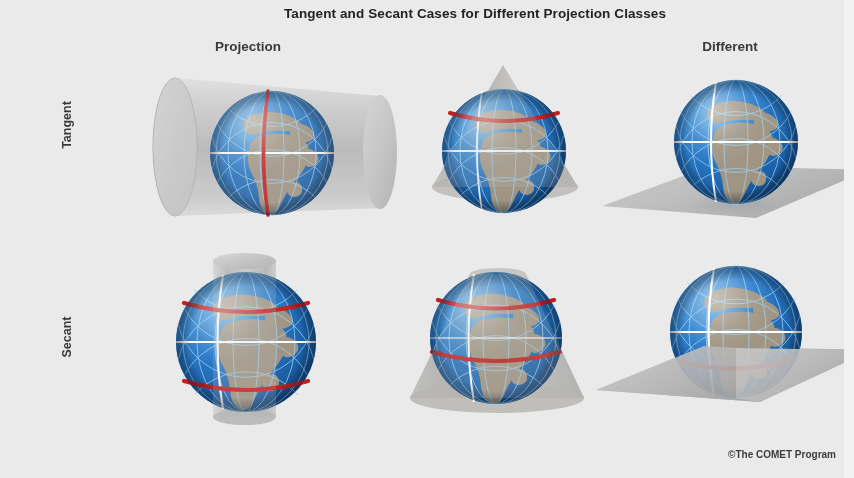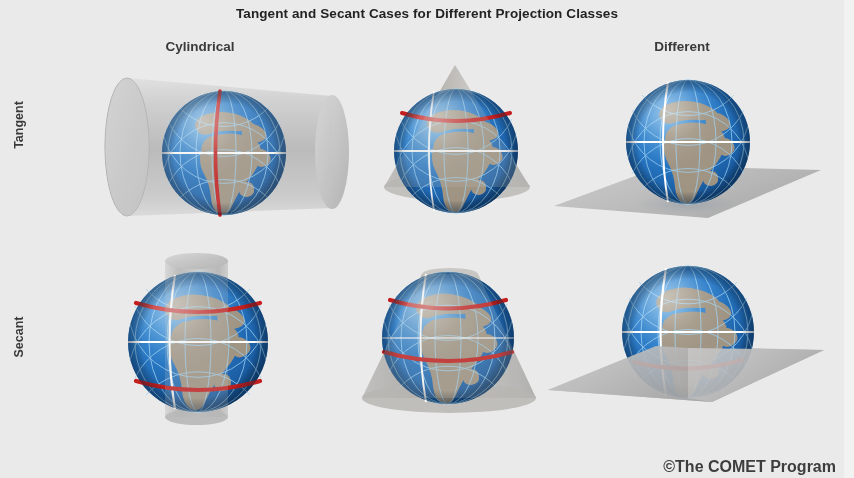--- a/index.html
+++ b/index.html
@@ -3,21 +3,21 @@
 <meta charset="utf-8">
 <style>
   html,body{margin:0;padding:0;}
   body{
     width:854px;height:478px;overflow:hidden;
     background:#ebeaea;
     font-family:"Liberation Sans", sans-serif;
     color:#2b2b2b;
     position:relative;
   }
-  #figure{position:absolute;inset:0;background:#ebeaea;}
+  #figure{position:absolute;inset:0;background:#ebeaea;margin-left:48px;}
   #rightstrip{position:absolute;right:0;top:0;width:10px;height:478px;background:#f2f2f2;}
 
   #title{
     position:absolute;top:6px;left:0;width:854px;
     text-align:center;font-size:13.5px;font-weight:bold;letter-spacing:.1px;
     color:#232323;
   }
   .colhdr{
     position:absolute;top:39px;font-size:13.5px;font-weight:bold;color:#3a3a3a;
     text-align:center;
@@ -30,31 +30,31 @@
     position:absolute;left:-26px;font-size:12.5px;font-weight:bold;color:#3a3a3a;
     width:90px;text-align:center;
     transform:rotate(-90deg);transform-origin:center center;
   }
   #lbl-tangent{top:118px;}
   #lbl-secant{top:330px;}
 
   .cell{position:absolute;}
   .cell svg{display:block;overflow:visible;}
   #credit{
-    position:absolute;right:18px;bottom:2px;font-size:16px;font-weight:bold;color:#3d3d3d;
+    position:absolute;right:18px;bottom:18px;font-size:10px;font-weight:bold;color:#3d3d3d;
   }
 </style>
 </head>
 <body>
 
 <div id="figure">
 
   <div id="title">Tangent and Secant Cases for Different Projection Classes</div>
 
-  <div class="colhdr" id="hdr-cyl">Cylindrical</div>
+  <div class="colhdr" id="hdr-cyl">Projection</div>
   <div class="colhdr" id="hdr-azi">Different</div>
 
   <div class="rowlbl" id="lbl-tangent">Tangent</div>
   <div class="rowlbl" id="lbl-secant">Secant</div>
 
   <svg width="0" height="0" style="position:absolute" aria-hidden="true">
     <defs>
 
       <radialGradient id="oceanG" cx="36%" cy="30%" r="78%">
         <stop offset="0%" stop-color="#5aa6e0"></stop>

